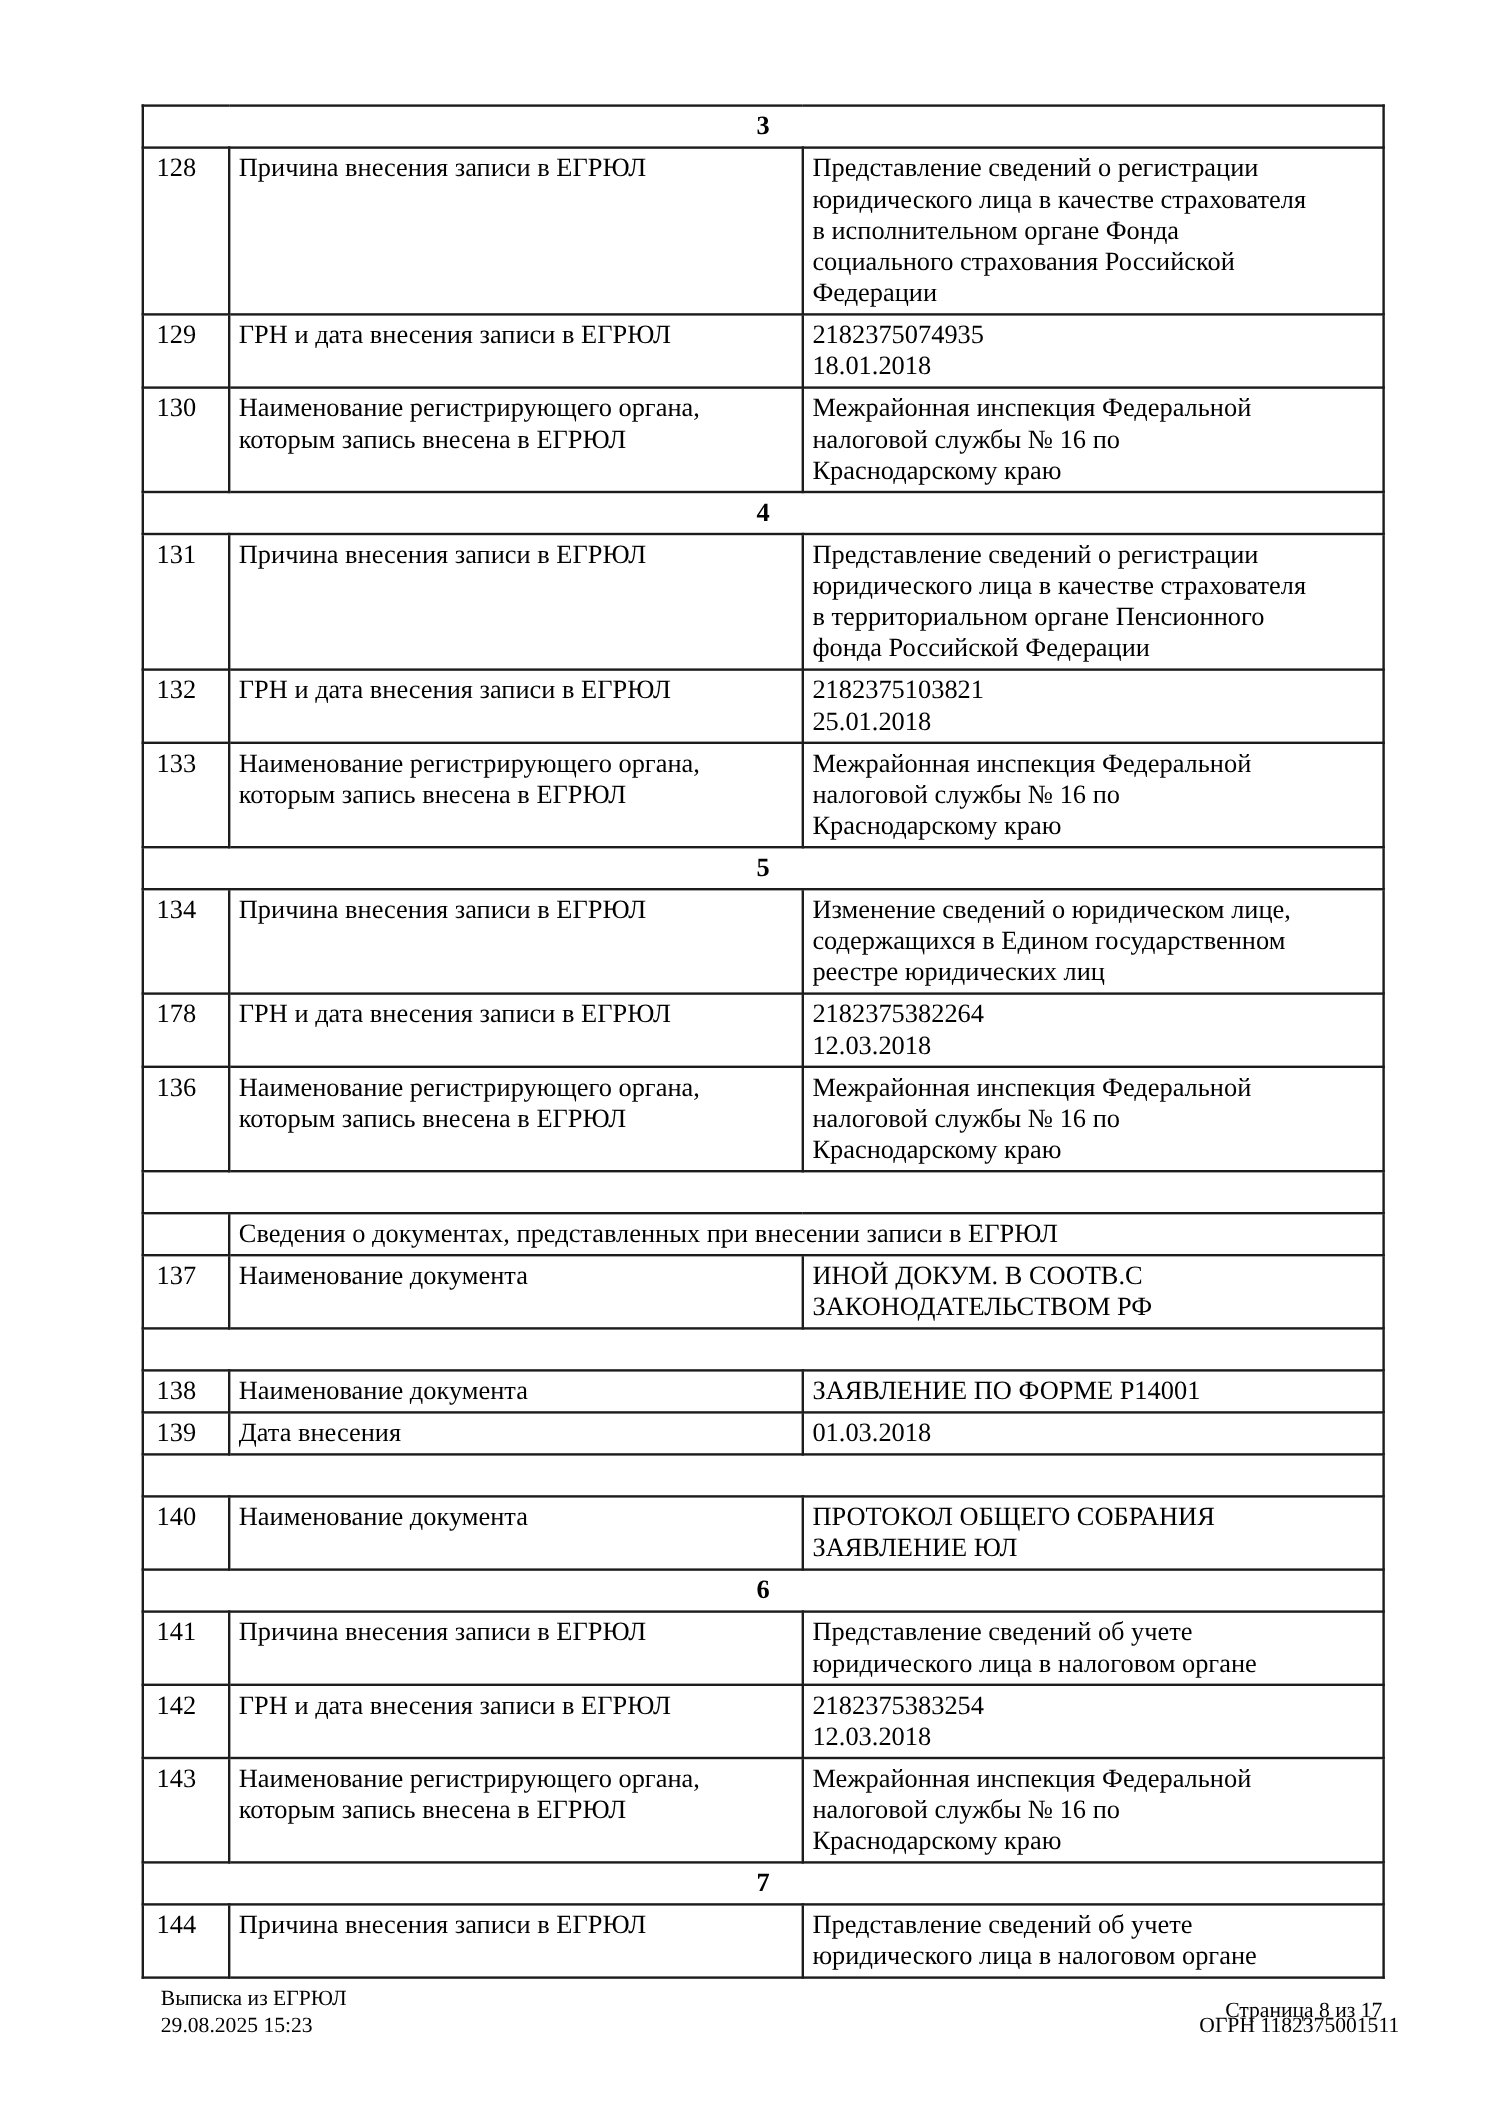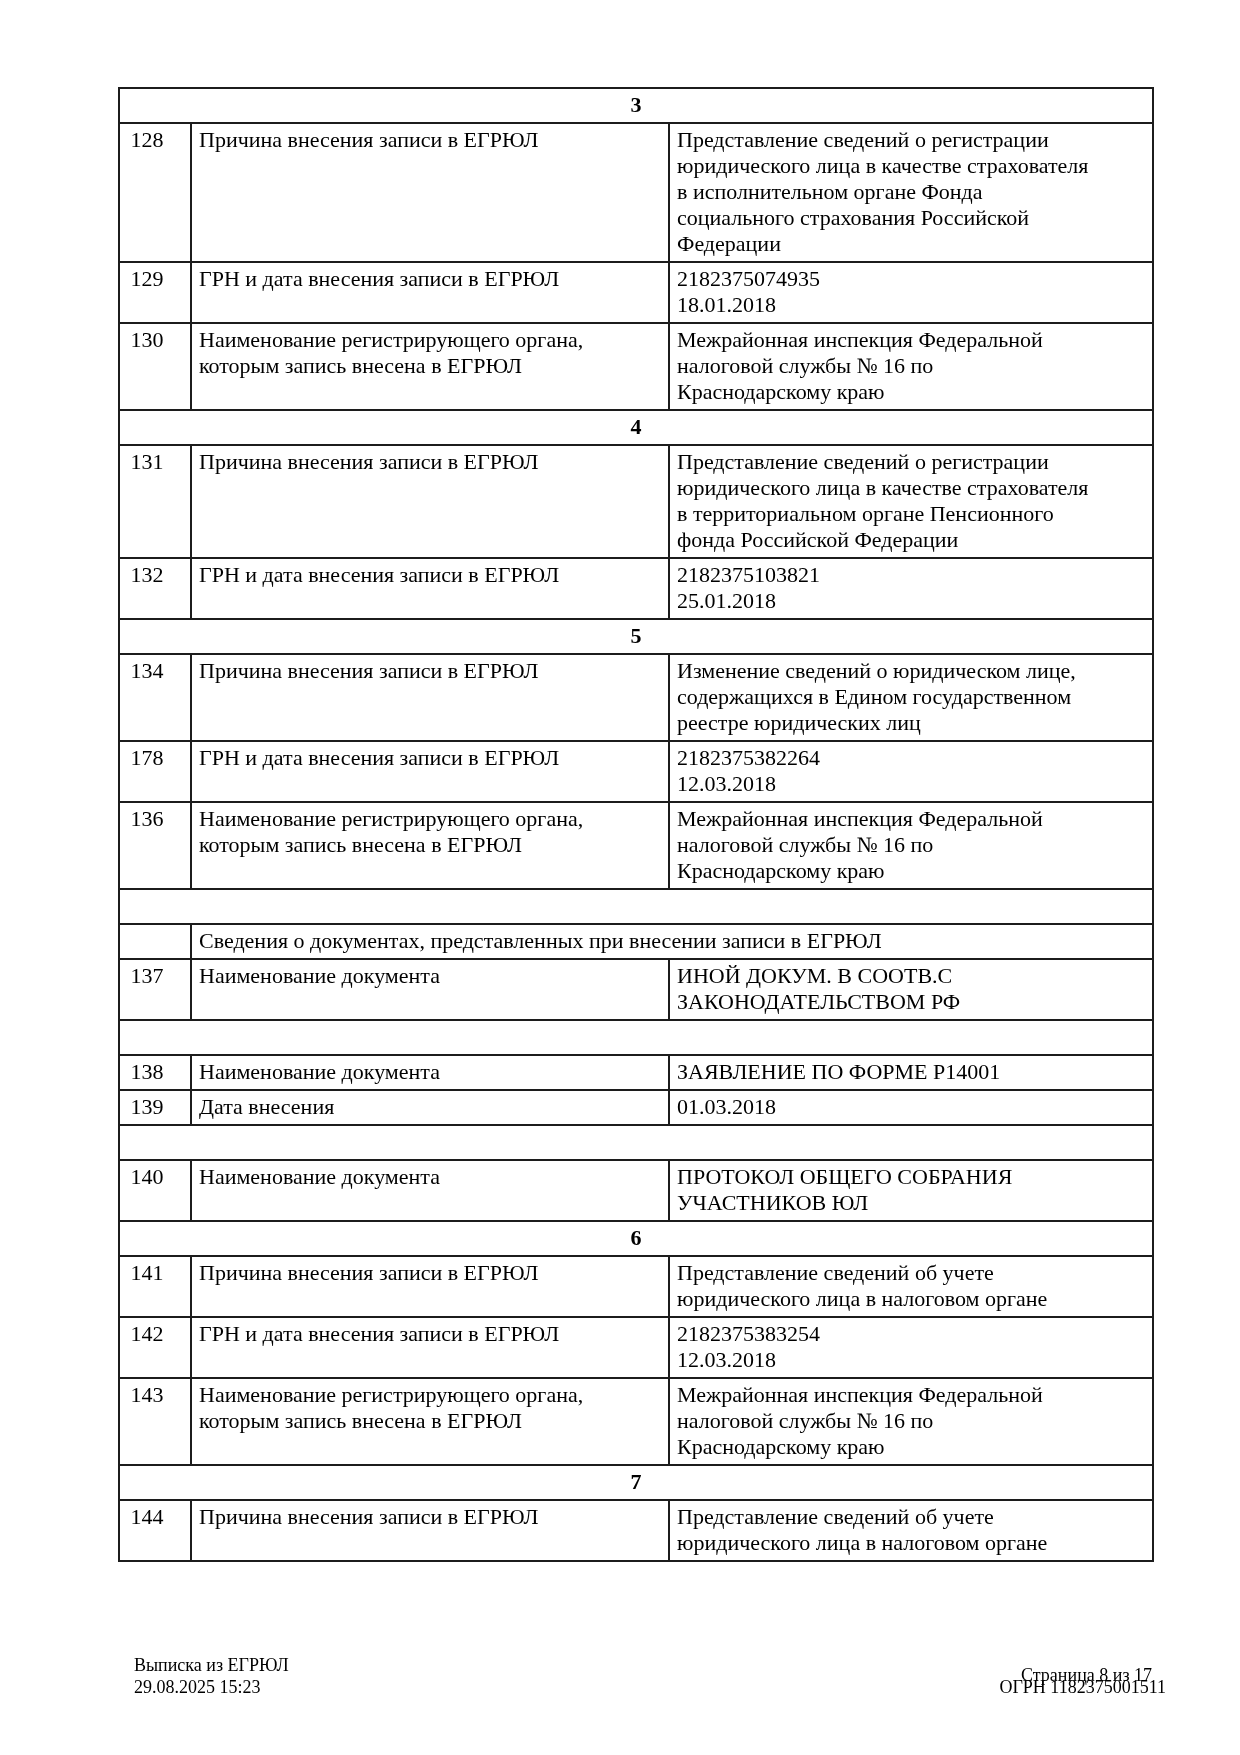--- a/index.html
+++ b/index.html
@@ -120,20 +120,28 @@
 юридического лица в качестве страхователя
 в территориальном органе Пенсионного
 фонда Российской Федерации</td>
     </tr>
     <tr>
       <td class="num">132</td>
       <td>ГРН и дата внесения записи в ЕГРЮЛ</td>
       <td>2182375103821
 25.01.2018</td>
     </tr>
+    <tr>
+      <td class="num">133</td>
+      <td>Наименование регистрирующего органа,
+которым запись внесена в ЕГРЮЛ</td>
+      <td>Межрайонная инспекция Федеральной
+налоговой службы № 16 по
+Краснодарскому краю</td>
+    </tr>
     <tr class="section">
       <td colspan="3">5</td>
     </tr>
     <tr>
       <td class="num">134</td>
       <td>Причина внесения записи в ЕГРЮЛ</td>
       <td>Изменение сведений о юридическом лице,
 содержащихся в Едином государственном
 реестре юридических лиц</td>
     </tr>
@@ -177,21 +185,21 @@
       <td>Дата внесения</td>
       <td>01.03.2018</td>
     </tr>
     <tr class="spacer">
       <td colspan="3"></td>
     </tr>
     <tr>
       <td class="num">140</td>
       <td>Наименование документа</td>
       <td>ПРОТОКОЛ ОБЩЕГО СОБРАНИЯ
-УЧАСТНИКОВ ЮЛ</td>
+ЗАЯВЛЕНИЕ ЮЛ</td>
     </tr>
     <tr class="section">
       <td colspan="3">6</td>
     </tr>
     <tr>
       <td class="num">141</td>
       <td>Причина внесения записи в ЕГРЮЛ</td>
       <td>Представление сведений об учете
 юридического лица в налоговом органе</td>
     </tr>

